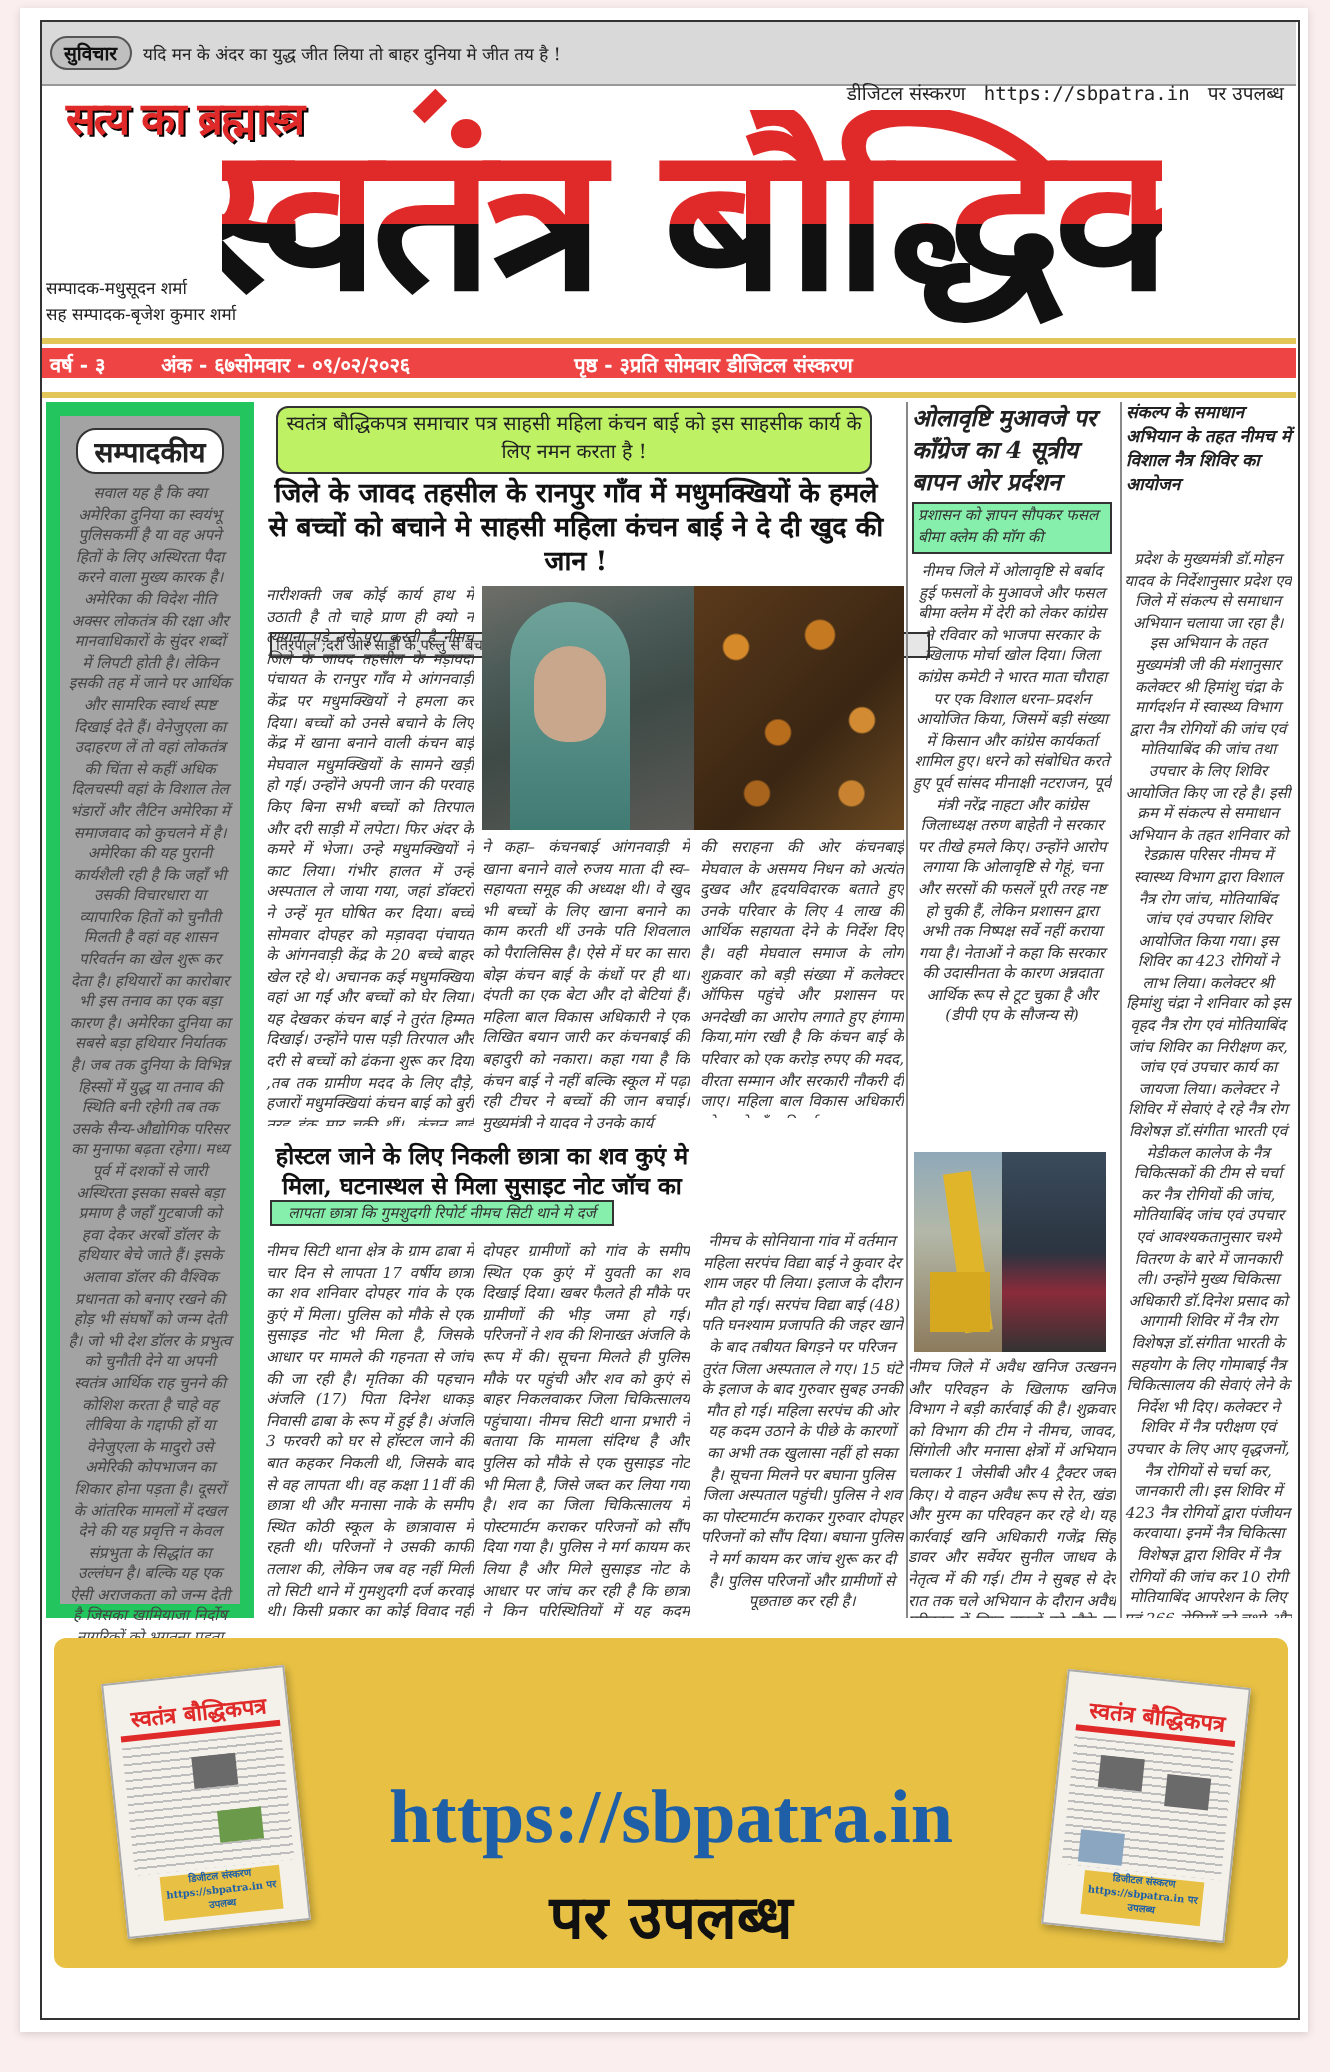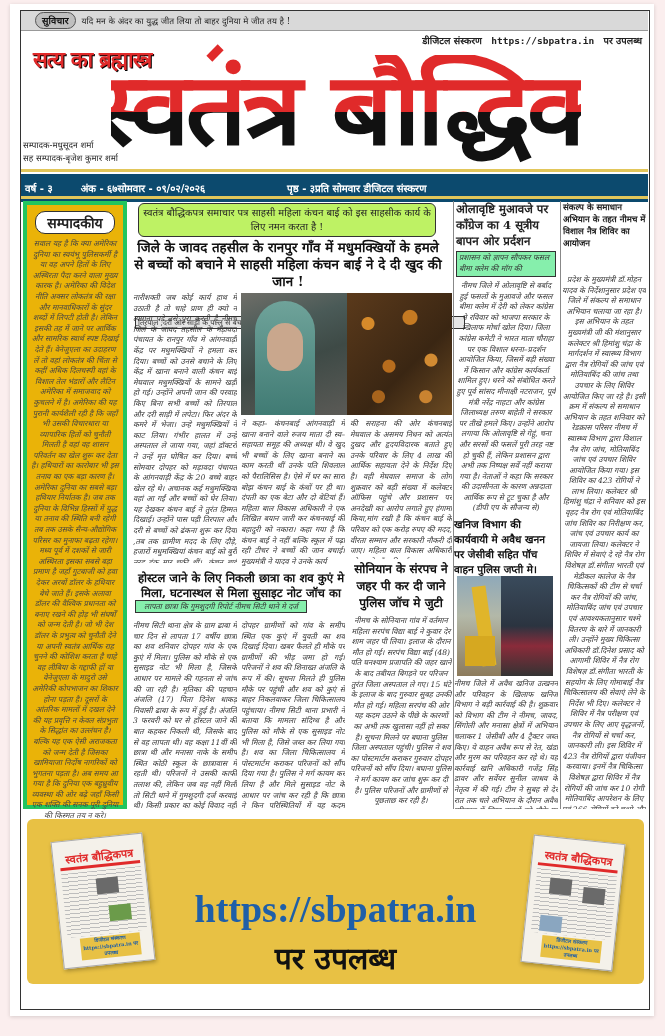--- a/index.html
+++ b/index.html
@@ -8,30 +8,30 @@
   .page {
     position: absolute; left: 10px; top: 4px; width: 644px; height: 1012px;
     background: #fff; box-shadow: 0 1px 4px rgba(0,0,0,0.15);
   }
   .frame {
     position: absolute; left: 10px; top: 6px; width: 630px; height: 1000px;
     border: 1.5px solid #333; background: #fff;
   }
   
   .topstrip {
-    position: absolute; left: 0; top: 0; width: 627px; height: 20px;
+    position: absolute; left: 0; top: 0; width: 627px; height: 32px;
     background: #d9d9d9; border-bottom: 1px solid #999;
-    display: flex; align-items: center; font-size: 8.5px; padding-left: 10px;
+    display: flex; align-items: center; font-size: 8.5px;
   }
   .thought-badge {
     margin-left: 4px; background: #bfbfbf; border: 1px solid #555; border-radius: 9px;
     padding: 1px 6px; font-weight: bold; font-size: 9.5px; color: #111;
   }
   .thought-text { margin-left: 6px; color: #222; }
-  .strip-right { margin-left: auto; margin-right: 6px; font-weight: bold; font-size: 9.5px; margin-top: 40px; }
+  .strip-right { margin-left: auto; margin-right: 6px; font-weight: normal; font-size: 9.5px; margin-top: 40px; }
   .strip-right .url { font-family: "DejaVu Sans Mono", monospace; margin: 0 6px; }
 
   
   .masthead { position: absolute; left: 0; top: 20px; width: 627px; height: 140px; }
   .tagline {
     position: absolute; left: 12px; top: 12px; font-size: 22px; font-weight: bold; color: #e02a2a;
     font-family: "DejaVu Sans", sans-serif; letter-spacing: -1px;
     text-shadow: 1px 1px 0 #000;
   }
   .diamond {
@@ -46,31 +46,31 @@
     letter-spacing: -4px; white-space: nowrap; text-align: center; width: 100%;
     background: linear-gradient(to bottom, #e02a2a 0%, #e02a2a 52%, #111 52%, #111 100%);
     -webkit-background-clip: text; background-clip: text; color: transparent;
     transform: scaleX(1.08);
   }
   .editors { position: absolute; left: 2px; top: 108px; font-size: 8.5px; line-height: 13px; color: #222; }
 
   
   .gold { position: absolute; left: 0; width: 627px; height: 3px; background: #e2c65a; }
   .infobar {
-    position: absolute; left: 0; top: 163px; width: 627px; height: 28px; background: #0c4a6e;
+    position: absolute; left: 0; top: 163px; width: 627px; height: 15px; background: #ef4444;
     color: #fff; font-weight: bold; font-size: 10px; display: flex; align-items: center;
     font-family: "DejaVu Sans", sans-serif;
     text-align: center;
   }
   .infobar span { white-space: nowrap; }
 
   
   .editorial {
     position: absolute; left: 2px; top: 190px; width: 104px; height: 608px;
-    background: #eab308; border: 4px solid #22c55e; padding: 4px 4px;
+    background: #a3a3a3; border: 7px solid #22c55e; padding: 4px 4px;
   }
   .ed-head {
     border: 1.5px solid #333; border-radius: 10px; background: #fff; text-align: center;
     font-weight: bold; font-size: 14px; padding: 1px 0; margin: 2px 4px 5px;
     font-family: "DejaVu Sans", sans-serif;
   }
   .ed-body {
     font-size: 7.6px; line-height: 10.6px; text-align: center; font-style: italic; color: #444;
   }
   .col-text {
@@ -123,21 +123,21 @@
   .photo-jcb .truck { position: absolute; left: 44px; top: 0; width: 52px; height: 100px; background: linear-gradient(180deg,#3a4b5c,#2b3440 50%,#8a2b3a 70%,#333); }
 
   .h2 { position: absolute; font-weight: bold; color: #111; text-align: center; }
   .subbar {
     position: absolute; background: #86efac; border: 1px solid #333; font-size: 7.6px; font-style: italic;
     color: #333; text-align: center; line-height: 11px;
   }
   .divider-v { position: absolute; width: 1px; background: #888; }
 
   .side-head {
-    position: absolute; font-weight: bold; color: #222; font-size: 11.6px; line-height: 16px;
+    position: absolute; font-weight: bold; color: #222; font-size: 11.6px; line-height: 16px; font-style: italic;
   }
   .right-box {
     position: absolute; left: 542px; top: 226px; width: 82px; height: 34px; background: #e6e6e6;
     border: 1px solid #333; text-align: center; font-weight: bold; font-size: 9.6px; line-height: 14px; padding-top: 2px;
   }
 
   
   .ad {
     position: absolute; left: 6px; top: 808px; width: 617px; height: 165px; background: #e8c144;
     border-radius: 6px;
@@ -212,29 +212,27 @@
     <div class="photo photo-bees"></div>
 
     <div class="col-text" style="position:absolute;left:220px;top:408px;width:104px;height:148px;overflow:hidden">ने कहा– कंचनबाई आंगनवाड़ी में खाना बनाने वाले रुजय माता दी स्व–सहायता समूह की अध्यक्ष थी। वे खुद भी बच्चों के लिए खाना बनाने का काम करती थीं उनके पति शिवलाल को पैरालिसिस है। ऐसे में घर का सारा बोझ कंचन बाई के कंधों पर ही था। दंपती का एक बेटा और दो बेटियां हैं। महिला बाल विकास अधिकारी ने एक लिखित बयान जारी कर कंचनबाई की बहादुरी को नकारा। कहा गया है कि कंचन बाई ने नहीं बल्कि स्कूल में पढ़ा रही टीचर ने बच्चों की जान बचाई। मुख्यमंत्री ने यादव ने उनके कार्य</div>
     <div class="col-text" style="position:absolute;left:329px;top:408px;width:102px;height:140px;overflow:hidden">की सराहना की ओर कंचनबाई मेघवाल के असमय निधन को अत्यंत दुखद और हृदयविदारक बताते हुए उनके परिवार के लिए 4 लाख की आर्थिक सहायता देने के निर्देश दिए है। वही मेघवाल समाज के लोग शुक्रवार को बड़ी संख्या में कलेक्टर ऑफिस पहुंचे और प्रशासन पर अनदेखी का आरोप लगाते हुए हंगामा किया,मांग रखी है कि कंचन बाई के परिवार को एक करोड़ रुपए की मदद, वीरता सम्मान और सरकारी नौकरी दी जाए। महिला बाल विकास अधिकारी को हटाने मॉंग की गई</div>
 
     <div class="h2" style="left:112px;top:560px;width:216px;font-size:11.6px;line-height:15px">होस्टल जाने के लिए निकली छात्रा का शव कुएं मे मिला, घटनास्थल से मिला सुसाइट नोट जॉच का विषय !</div>
     <div class="subbar" style="left:114px;top:589px;width:172px;height:13px">लापता छात्रा कि गुमशुदगी रिपोर्ट नीमच सिटी थाने मे दर्ज</div>
     <div class="col-text" style="position:absolute;left:112px;top:610px;width:104px;height:188px;overflow:hidden">नीमच सिटी थाना क्षेत्र के ग्राम ढाबा में चार दिन से लापता 17 वर्षीय छात्रा का शव शनिवार दोपहर गांव के एक कुएं में मिला। पुलिस को मौके से एक सुसाइड नोट भी मिला है, जिसके आधार पर मामले की गहनता से जांच की जा रही है। मृतिका की पहचान अंजलि (17) पिता दिनेश धाकड़ निवासी ढाबा के रूप में हुई है। अंजलि 3 फरवरी को घर से हॉस्टल जाने की बात कहकर निकली थी, जिसके बाद से वह लापता थी। वह कक्षा 11वीं की छात्रा थी और मनासा नाके के समीप स्थित कोठी स्कूल के छात्रावास में रहती थी। परिजनों ने उसकी काफी तलाश की, लेकिन जब वह नहीं मिली तो सिटी थाने में गुमशुदगी दर्ज करवाई थी। किसी प्रकार का कोई विवाद नहीं था। मंगलवार</div>
     <div class="col-text" style="position:absolute;left:220px;top:610px;width:104px;height:188px;overflow:hidden">दोपहर ग्रामीणों को गांव के समीप स्थित एक कुएं में युवती का शव दिखाई दिया। खबर फैलते ही मौके पर ग्रामीणों की भीड़ जमा हो गई। परिजनों ने शव की शिनाख्त अंजलि के रूप में की। सूचना मिलते ही पुलिस मौके पर पहुंची और शव को कुएं से बाहर निकलवाकर जिला चिकित्सालय पहुंचाया। नीमच सिटी थाना प्रभारी ने बताया कि मामला संदिग्ध है और पुलिस को मौके से एक सुसाइड नोट भी मिला है, जिसे जब्त कर लिया गया है। शव का जिला चिकित्सालय में पोस्टमार्टम कराकर परिजनों को सौंप दिया गया है। पुलिस ने मर्ग कायम कर लिया है और मिले सुसाइड नोट के आधार पर जांच कर रही है कि छात्रा ने किन परिस्थितियों में यह कदम उठाया। हालांकि, पिता के अनुसार घर मे</div>
 
-    <div class="h2" style="left:328px;top:550px;width:104px;font-size:12px;line-height:17px">सोनियान के संरपच ने जहर पी  कर दी जाने पुलिस जॉच मे  जुटी</div>
     <div class="col-text" style="position:absolute;left:329px;top:605px;width:102px;height:193px;overflow:hidden;text-align:center">नीमच के सोनियाना गांव में वर्तमान महिला सरपंच विद्या बाई ने कुवार देर शाम जहर पी लिया। इलाज के दौरान मौत हो गई। सरपंच विद्या बाई (48) पति घनश्याम प्रजापति की जहर खाने के बाद  तबीयत बिगड़ने पर परिजन तुरंत जिला अस्पताल ले गए। 15 घंटे के इलाज के बाद गुरुवार सुबह उनकी मौत हो गई। महिला सरपंच की ओर यह कदम उठाने के पीछे के कारणों का अभी तक खुलासा नहीं हो सका है। सूचना मिलने पर बघाना पुलिस जिला अस्पताल पहुंची। पुलिस ने शव का पोस्टमार्टम कराकर गुरुवार दोपहर परिजनों को सौंप दिया। बघाना पुलिस ने मर्ग कायम कर जांच शुरू कर दी है। पुलिस परिजनों और ग्रामीणों से पूछताछ कर रही है।</div>
 
     <div class="side-head" style="left:435px;top:190px;width:102px">ओलावृष्टि मुआवजे पर कॉंग्रेज का 4 सूत्रीय बापन ओर प्रर्दशन</div>
     <div class="subbar" style="left:435px;top:240px;width:100px;height:26px;text-align:left;padding-left:2px">प्रशासन को ज्ञापन सौपकर फसल बीमा क्लेम की मॉग की</div>
     <div class="col-text" style="position:absolute;left:435px;top:270px;width:100px;height:222px;overflow:hidden;text-align:center">नीमच जिले में ओलावृष्टि से बर्बाद हुई फसलों के मुआवजे और फसल बीमा क्लेम में देरी को लेकर कांग्रेस ने रविवार को भाजपा सरकार के खिलाफ मोर्चा खोल दिया। जिला कांग्रेस कमेटी ने भारत माता चौराहा पर एक विशाल धरना–प्रदर्शन आयोजित किया, जिसमें बड़ी संख्या में किसान और कांग्रेस कार्यकर्ता शामिल हुए। धरने को संबोधित करते हुए पूर्व सांसद मीनाक्षी नटराजन, पूर्व मंत्री नरेंद्र नाहटा और कांग्रेस जिलाध्यक्ष तरुण बाहेती ने सरकार पर तीखे हमले किए। उन्होंने आरोप लगाया कि ओलावृष्टि से गेहूं, चना और सरसों की फसलें पूरी तरह नष्ट हो चुकी हैं, लेकिन प्रशासन द्वारा अभी तक निष्पक्ष सर्वे नहीं कराया गया है। नेताओं ने कहा कि सरकार की उदासीनता के कारण अन्नदाता आर्थिक रूप से टूट चुका है और किसान महीनों से अपने बीमा क्लेम के लिए भटक रहे हैं।</div>
     <div class="col-text" style="position:absolute;left:435px;top:492px;width:100px;text-align:center">(डीपी एप के सौजन्य से)</div>
 
-    <div class="h2" style="left:433px;top:506px;width:104px;font-size:10.4px;line-height:15px;text-align:left">खनिज विभाग की कार्यवायी मे अवैध खनन पर जेसीबी सहित पॉच वाहन पुलिस जप्ती मे।</div>
     <div class="photo photo-jcb">
       <div class="arm"></div>
       <div class="body"></div>
       <div class="truck"></div>
     </div>
     <div class="col-text" style="position:absolute;left:433px;top:668px;width:104px;height:130px;overflow:hidden">नीमच जिले में अवैध खनिज उत्खनन और परिवहन के खिलाफ खनिज विभाग ने बड़ी कार्रवाई की है। शुक्रवार को विभाग की टीम ने नीमच, जावद, सिंगोली और मनासा क्षेत्रों में अभियान चलाकर 1 जेसीबी और 4 ट्रैक्टर जब्त किए। ये वाहन अवैध रूप से रेत, खंडा और मुरम का परिवहन कर रहे थे। यह कार्रवाई खनि अधिकारी गजेंद्र सिंह डावर और सर्वेयर सुनील जाधव के नेतृत्व में की गई। टीम ने सुबह से देर रात तक चले अभियान के दौरान अवैध परिवहन में लिप्त वाहनों को मौके पर ही पकड़ा।</div>
 
     <div class="side-head" style="left:542px;top:190px;width:84px;font-size:8.6px;line-height:12px">संकल्प के समाधान अभियान के तहत नीमच में विशाल नैत्र शिविर का आयोजन</div>
     <div class="col-text" style="position:absolute;left:541px;top:264px;width:84px;height:534px;overflow:hidden;text-align:center">प्रदेश के मुख्यमंत्री डॉ.मोहन यादव के निर्देशानुसार प्रदेश एवं जिले में संकल्प से समाधान अभियान चलाया जा रहा है। इस अभियान के तहत मुख्यमंत्री जी की मंशानुसार कलेक्टर श्री हिमांशु चंद्रा के मार्गदर्शन में स्वास्थ्य विभाग द्वारा नैत्र रोगियों की जांच एवं मोतियाबिंद की जांच तथा उपचार के लिए शिविर आयोजित किए जा रहे है। इसी क्रम में संकल्प से समाधान अभियान के तहत शनिवार को रेडक्रास परिसर नीमच में स्वास्थ्य विभाग द्वारा विशाल नैत्र रोग जांच, मोतियाबिंद जांच एवं उपचार शिविर आयोजित किया गया। इस शिविर का 423 रोगियों ने लाभ लिया। कलेक्टर श्री हिमांशु चंद्रा ने शनिवार को इस वृहद नैत्र रोग एवं मोतियाबिंद जांच शिविर का निरीक्षण कर, जांच एवं उपचार कार्य का जायजा लिया। कलेक्टर ने शिविर में सेवाएं दे रहे नैत्र रोग विशेषज्ञ डॉ.संगीता भारती एवं मेडीकल कालेज के नैत्र चिकित्सकों की टीम से चर्चा कर नैत्र रोगियों की जांच, मोतियाबिंद जांच एवं उपचार एवं आवश्यकतानुसार चश्मे वितरण के बारे में जानकारी ली। उन्होंने मुख्य चिकित्सा अधिकारी डॉ.दिनेश प्रसाद को आगामी शिविर में नैत्र रोग विशेषज्ञ डॉ.संगीता भारती के सहयोग के लिए गोमाबाई नैत्र चिकित्सालय की सेवाएं लेने के निर्देश भी दिए। कलेक्टर ने शिविर में नैत्र परीक्षण एवं उपचार के लिए आए वृद्धजनों, नैत्र रोगियों से चर्चा कर, जानकारी ली। इस शिविर में 423 नैत्र रोगियों द्वारा पंजीयन करवाया। इनमें नैत्र चिकित्सा विशेषज्ञ द्वारा शिविर में नैत्र रोगियों की जांच कर 10 रोगी मोतियाबिंद आपरेशन के लिए एवं 266 रोगियों को चश्मे और 85 राजकीय रोगी एवं 16 अन्य नैत्र रोगियों की जांच कर, उन्हें आवश्यक दवाईयां वितरित की।</div>
 

